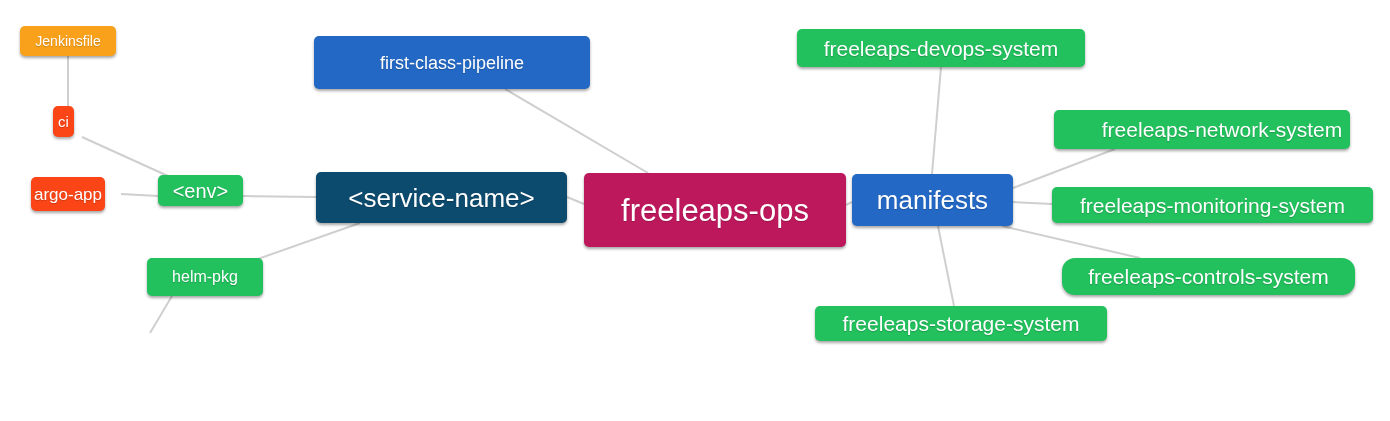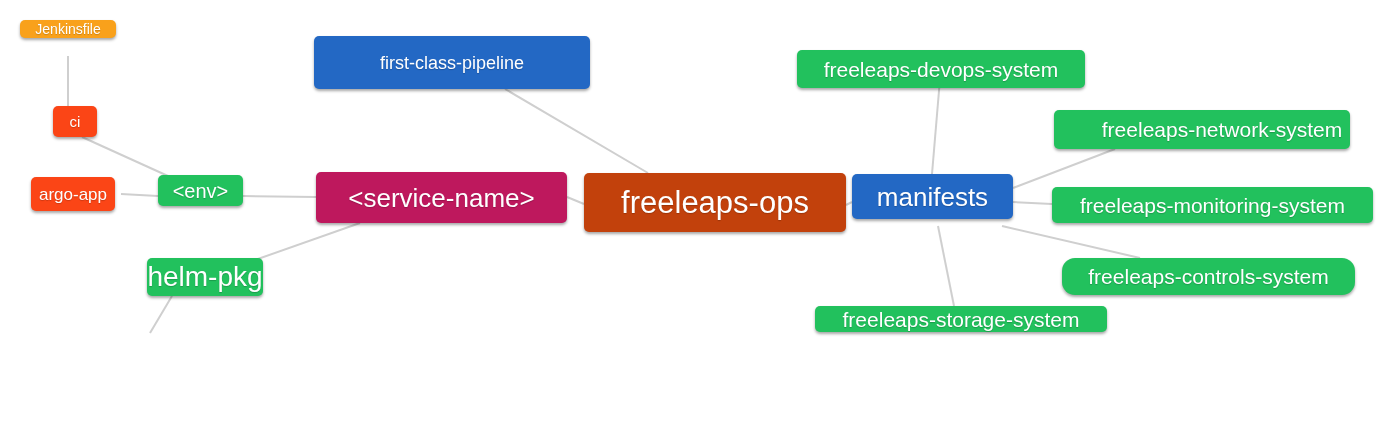--- a/index.html
+++ b/index.html
@@ -57,28 +57,28 @@
       <line x1="505" y1="89" x2="648" y2="173" stroke="#cfcfcf" stroke-width="2"></line>
       <line x1="567" y1="197" x2="584" y2="204" stroke="#cfcfcf" stroke-width="2"></line>
       <line x1="846" y1="205" x2="852" y2="202" stroke="#cfcfcf" stroke-width="2"></line>
       <line x1="932" y1="174" x2="941" y2="67" stroke="#cfcfcf" stroke-width="2"></line>
       <line x1="1013" y1="188" x2="1115" y2="149" stroke="#cfcfcf" stroke-width="2"></line>
       <line x1="1013" y1="202" x2="1052" y2="204" stroke="#cfcfcf" stroke-width="2"></line>
       <line x1="1002" y1="226" x2="1140" y2="258" stroke="#cfcfcf" stroke-width="2"></line>
       <line x1="938" y1="226" x2="954" y2="306" stroke="#cfcfcf" stroke-width="2"></line>
     </svg>
   <div class="node-layer">
-      <div class="node" style="left: 20px; top: 20px; width: 96px; height: 18px; font-size: 14px; background: rgb(249, 161, 27); color: rgb(255, 255, 255);">Jenkinsfile</div>
-      <div class="node" style="left: 53px; top: 106px; width: 44px; height: 31px; font-size: 15px; background: rgb(251, 69, 22); color: rgb(255, 255, 255);">ci</div>
-      <div class="node" style="left: 31px; top: 177px; width: 84px; height: 34px; font-size: 17px; background: rgb(251, 69, 22); color: rgb(255, 255, 255);">argo-app</div>
+      <div class="node" style="left: 20px; top: 26px; width: 96px; height: 30px; font-size: 14px; background: rgb(249, 161, 27); color: rgb(255, 255, 255);">Jenkinsfile</div>
+      <div class="node" style="left: 53px; top: 106px; width: 21px; height: 31px; font-size: 15px; background: rgb(251, 69, 22); color: rgb(255, 255, 255);">ci</div>
+      <div class="node" style="left: 31px; top: 177px; width: 74px; height: 34px; font-size: 17px; background: rgb(251, 69, 22); color: rgb(255, 255, 255);">argo-app</div>
       <div class="node" style="left: 158px; top: 175px; width: 85px; height: 31px; font-size: 20px; background: rgb(34, 193, 93); color: rgb(255, 255, 255);">&lt;env&gt;</div>
-      <div class="node" style="left: 147px; top: 258px; width: 116px; height: 38px; font-size: 28px; background: rgb(34, 193, 93); color: rgb(255, 255, 255);">helm-pkg</div>
+      <div class="node" style="left: 147px; top: 258px; width: 116px; height: 38px; font-size: 16px; background: rgb(34, 193, 93); color: rgb(255, 255, 255);">helm-pkg</div>
       <div class="node" style="left: 314px; top: 36px; width: 276px; height: 53px; font-size: 18px; background: rgb(35, 104, 196); color: rgb(255, 255, 255);">first-class-pipeline</div>
-      <div class="node" style="left: 316px; top: 172px; width: 251px; height: 51px; font-size: 26px; background: #be185d; color: rgb(255, 255, 255);">&lt;service-name&gt;</div>
-      <div class="node" style="left: 584px; top: 173px; width: 262px; height: 59px; font-size: 31px; background: #c2410c; color: rgb(255, 255, 255);">freeleaps-ops</div>
-      <div class="node" style="left: 852px; top: 174px; width: 161px; height: 45px; font-size: 26px; background: rgb(35, 104, 196); color: rgb(255, 255, 255);">manifests</div>
-      <div class="node" style="left: 797px; top: 29px; width: 288px; height: 38px; font-size: 21px; background: rgb(34, 193, 93); color: rgb(255, 255, 255); margin-top: 21px;">freeleaps-devops-system</div>
+      <div class="node" style="left: 316px; top: 172px; width: 251px; height: 51px; font-size: 26px; background: #0c4a6e; color: rgb(255, 255, 255);">&lt;service-name&gt;</div>
+      <div class="node" style="left: 584px; top: 173px; width: 262px; height: 74px; font-size: 31px; background: #be185d; color: rgb(255, 255, 255);">freeleaps-ops</div>
+      <div class="node" style="left: 852px; top: 174px; width: 161px; height: 52px; font-size: 26px; background: rgb(35, 104, 196); color: rgb(255, 255, 255);">manifests</div>
+      <div class="node" style="left: 797px; top: 29px; width: 288px; height: 38px; font-size: 21px; background: rgb(34, 193, 93); color: rgb(255, 255, 255);">freeleaps-devops-system</div>
       <div class="node" style="left: 1054px; top: 110px; width: 296px; height: 39px; font-size: 21px; background: rgb(34, 193, 93); color: rgb(255, 255, 255); padding-left: 40px;">freeleaps-network-system</div>
       <div class="node" style="left: 1052px; top: 187px; width: 321px; height: 36px; font-size: 21px; background: rgb(34, 193, 93); color: rgb(255, 255, 255);">freeleaps-monitoring-system</div>
       <div class="node" style="left: 1062px; top: 258px; width: 293px; height: 37px; font-size: 21px; background: rgb(34, 193, 93); color: rgb(255, 255, 255); border-radius: 13px;">freeleaps-controls-system</div>
-      <div class="node" style="left: 815px; top: 306px; width: 292px; height: 26px; font-size: 21px; background: rgb(34, 193, 93); color: rgb(255, 255, 255);">freeleaps-storage-system</div>
+      <div class="node" style="left: 815px; top: 306px; width: 292px; height: 35px; font-size: 21px; background: rgb(34, 193, 93); color: rgb(255, 255, 255);">freeleaps-storage-system</div>
     </div>
 </div>
 
 </body></html>

